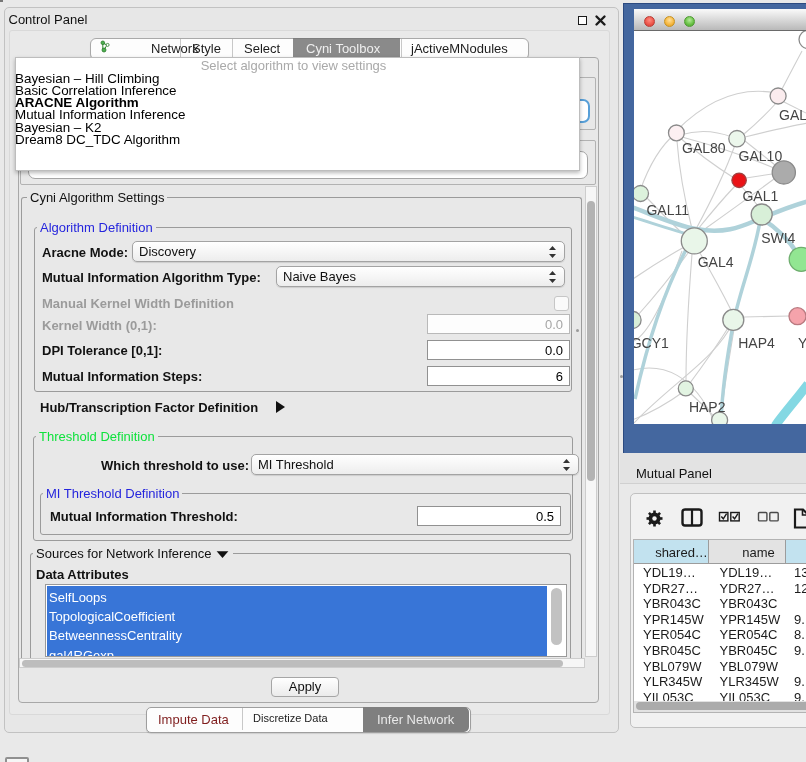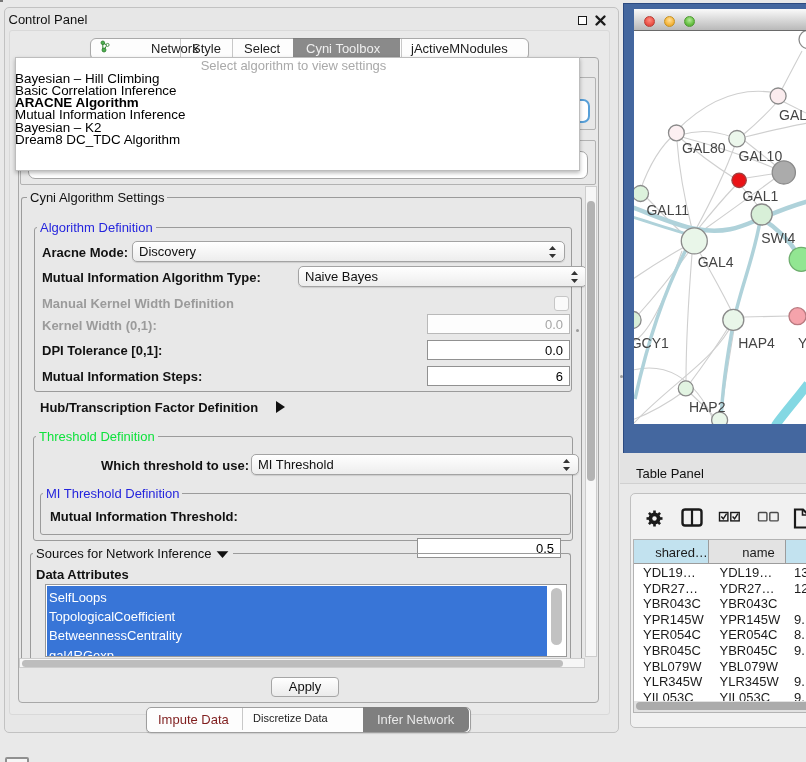--- a/index.html
+++ b/index.html
@@ -70,21 +70,21 @@
 <div class="lbl b" style="left:42px;top:245px;">Aracne Mode:</div>
 <div class="combo" style="left:132px;top:241px;width:433px;height:21px;">Discovery
   <span class="carets">
       <svg width="9" height="14" viewBox="0 0 9 14">
         <path d="M4.5 1 L8 5 L1 5 Z" fill="#333"></path>
         <path d="M4.5 13 L8 9 L1 9 Z" fill="#333"></path>
       </svg>
     </span>
 </div>
 <div class="lbl b" style="left:42px;top:270px;">Mutual Information Algorithm Type:</div>
-<div class="combo" style="left:276px;top:266px;width:289px;height:21px;margin-left:22px;">Naive Bayes
+<div class="combo" style="left:276px;top:266px;width:289px;height:21px;">Naive Bayes
   <span class="carets">
       <svg width="9" height="14" viewBox="0 0 9 14">
         <path d="M4.5 1 L8 5 L1 5 Z" fill="#333"></path>
         <path d="M4.5 13 L8 9 L1 9 Z" fill="#333"></path>
       </svg>
     </span>
 </div>
 <div class="lbl b" style="left:42px;top:296px;color:#9b9b9b;">Manual Kernel Width Definition</div>
 <div class="abs" style="left:554px;top:296px;width:13px;height:13px;background:#fafafa;border:1px solid #c6c6c6;border-radius:3px;"></div>
 <div class="lbl b" style="left:42px;top:318px;color:#9b9b9b;">Kernel Width (0,1):</div>
@@ -106,21 +106,21 @@
   <span class="carets">
       <svg width="9" height="14" viewBox="0 0 9 14">
         <path d="M4.5 1 L8 5 L1 5 Z" fill="#333"></path>
         <path d="M4.5 13 L8 9 L1 9 Z" fill="#333"></path>
       </svg>
     </span>
 </div>
 <div class="etch" style="left:40px;top:493px;width:529px;height:40px;"></div>
 <div class="gtitle" style="left:43px;top:486px;color:#2525dd;">MI Threshold Definition</div>
 <div class="lbl b" style="left:50px;top:509px;">Mutual Information Threshold:</div>
-<div class="field" style="left:417px;top:506px;width:144px;height:20px;margin-top:32px;">0.5</div>
+<div class="field" style="left:417px;top:506px;width:144px;height:20px;">0.5</div>
 
 <div class="etch" style="left:30px;top:553px;width:539px;height:104px;border-bottom:none;border-radius:3px 3px 0 0;"></div>
 <div class="gtitle" style="left:33px;top:546px;color:#111;">Sources for Network Inference <svg width="15" height="9" viewBox="0 0 15 10" style="vertical-align:-1px;">
       <path d="M1 1.5 L14 1.5 L7.5 9 Z" fill="#111"></path>
     </svg></div>
 <div class="lbl b" style="left:36px;top:567px;">Data Attributes</div>
 
 <div class="abs" style="left:45px;top:584px;width:520px;height:71px;background:#fff;border:1px solid #999;overflow:hidden;">
   <div class="abs" style="left:1px;top:1px;width:500px;height:96px;background:#3875d7;"></div>
   <div class="abs" style="left:3px;top:3px;color:#fff;font-size:13px;line-height:19.2px;white-space:pre;">SelfLoops
@@ -235,21 +235,21 @@
     <text x="144.3" y="212" text-anchor="middle">SWI4</text>
     <text x="81.6" y="235.5" text-anchor="middle">GAL4</text>
     <text x="15.7" y="317.4" text-anchor="middle">GCY1</text>
     <text x="122.5" y="316.5" text-anchor="middle">HAP4</text>
     <text x="164" y="317.4">YM</text>
     <text x="73.2" y="381.2" text-anchor="middle">HAP2</text>
   </g>
 </svg>
 
 <div class="abs" style="left:620px;top:453px;width:186px;height:31px;background:#e3e3e3;border-bottom:1px solid #d0d0d0;box-sizing:border-box;"></div>
-<div class="lbl" style="left:636px;top:466px;">Table Panel</div>
+<div class="lbl" style="left:636px;top:466px;">Mutual Panel</div>
 
 <div class="abs" style="left:630px;top:493px;width:190px;height:233px;background:#f1f1f1;border:1px solid #c0c0c0;border-radius:5px;"></div>
 
 <svg class="abs" style="left:645px;top:508px;" width="165" height="22" viewBox="0 0 165 22">
 
   <g fill="#1a1a1a">
     <circle cx="9.5" cy="10.5" r="6"></circle>
     <g stroke="#1a1a1a" stroke-width="2.6">
       <path d="M9.5 2.5 L9.5 18.5"></path>
       <path d="M1.5 10.5 L17.5 10.5"></path>

